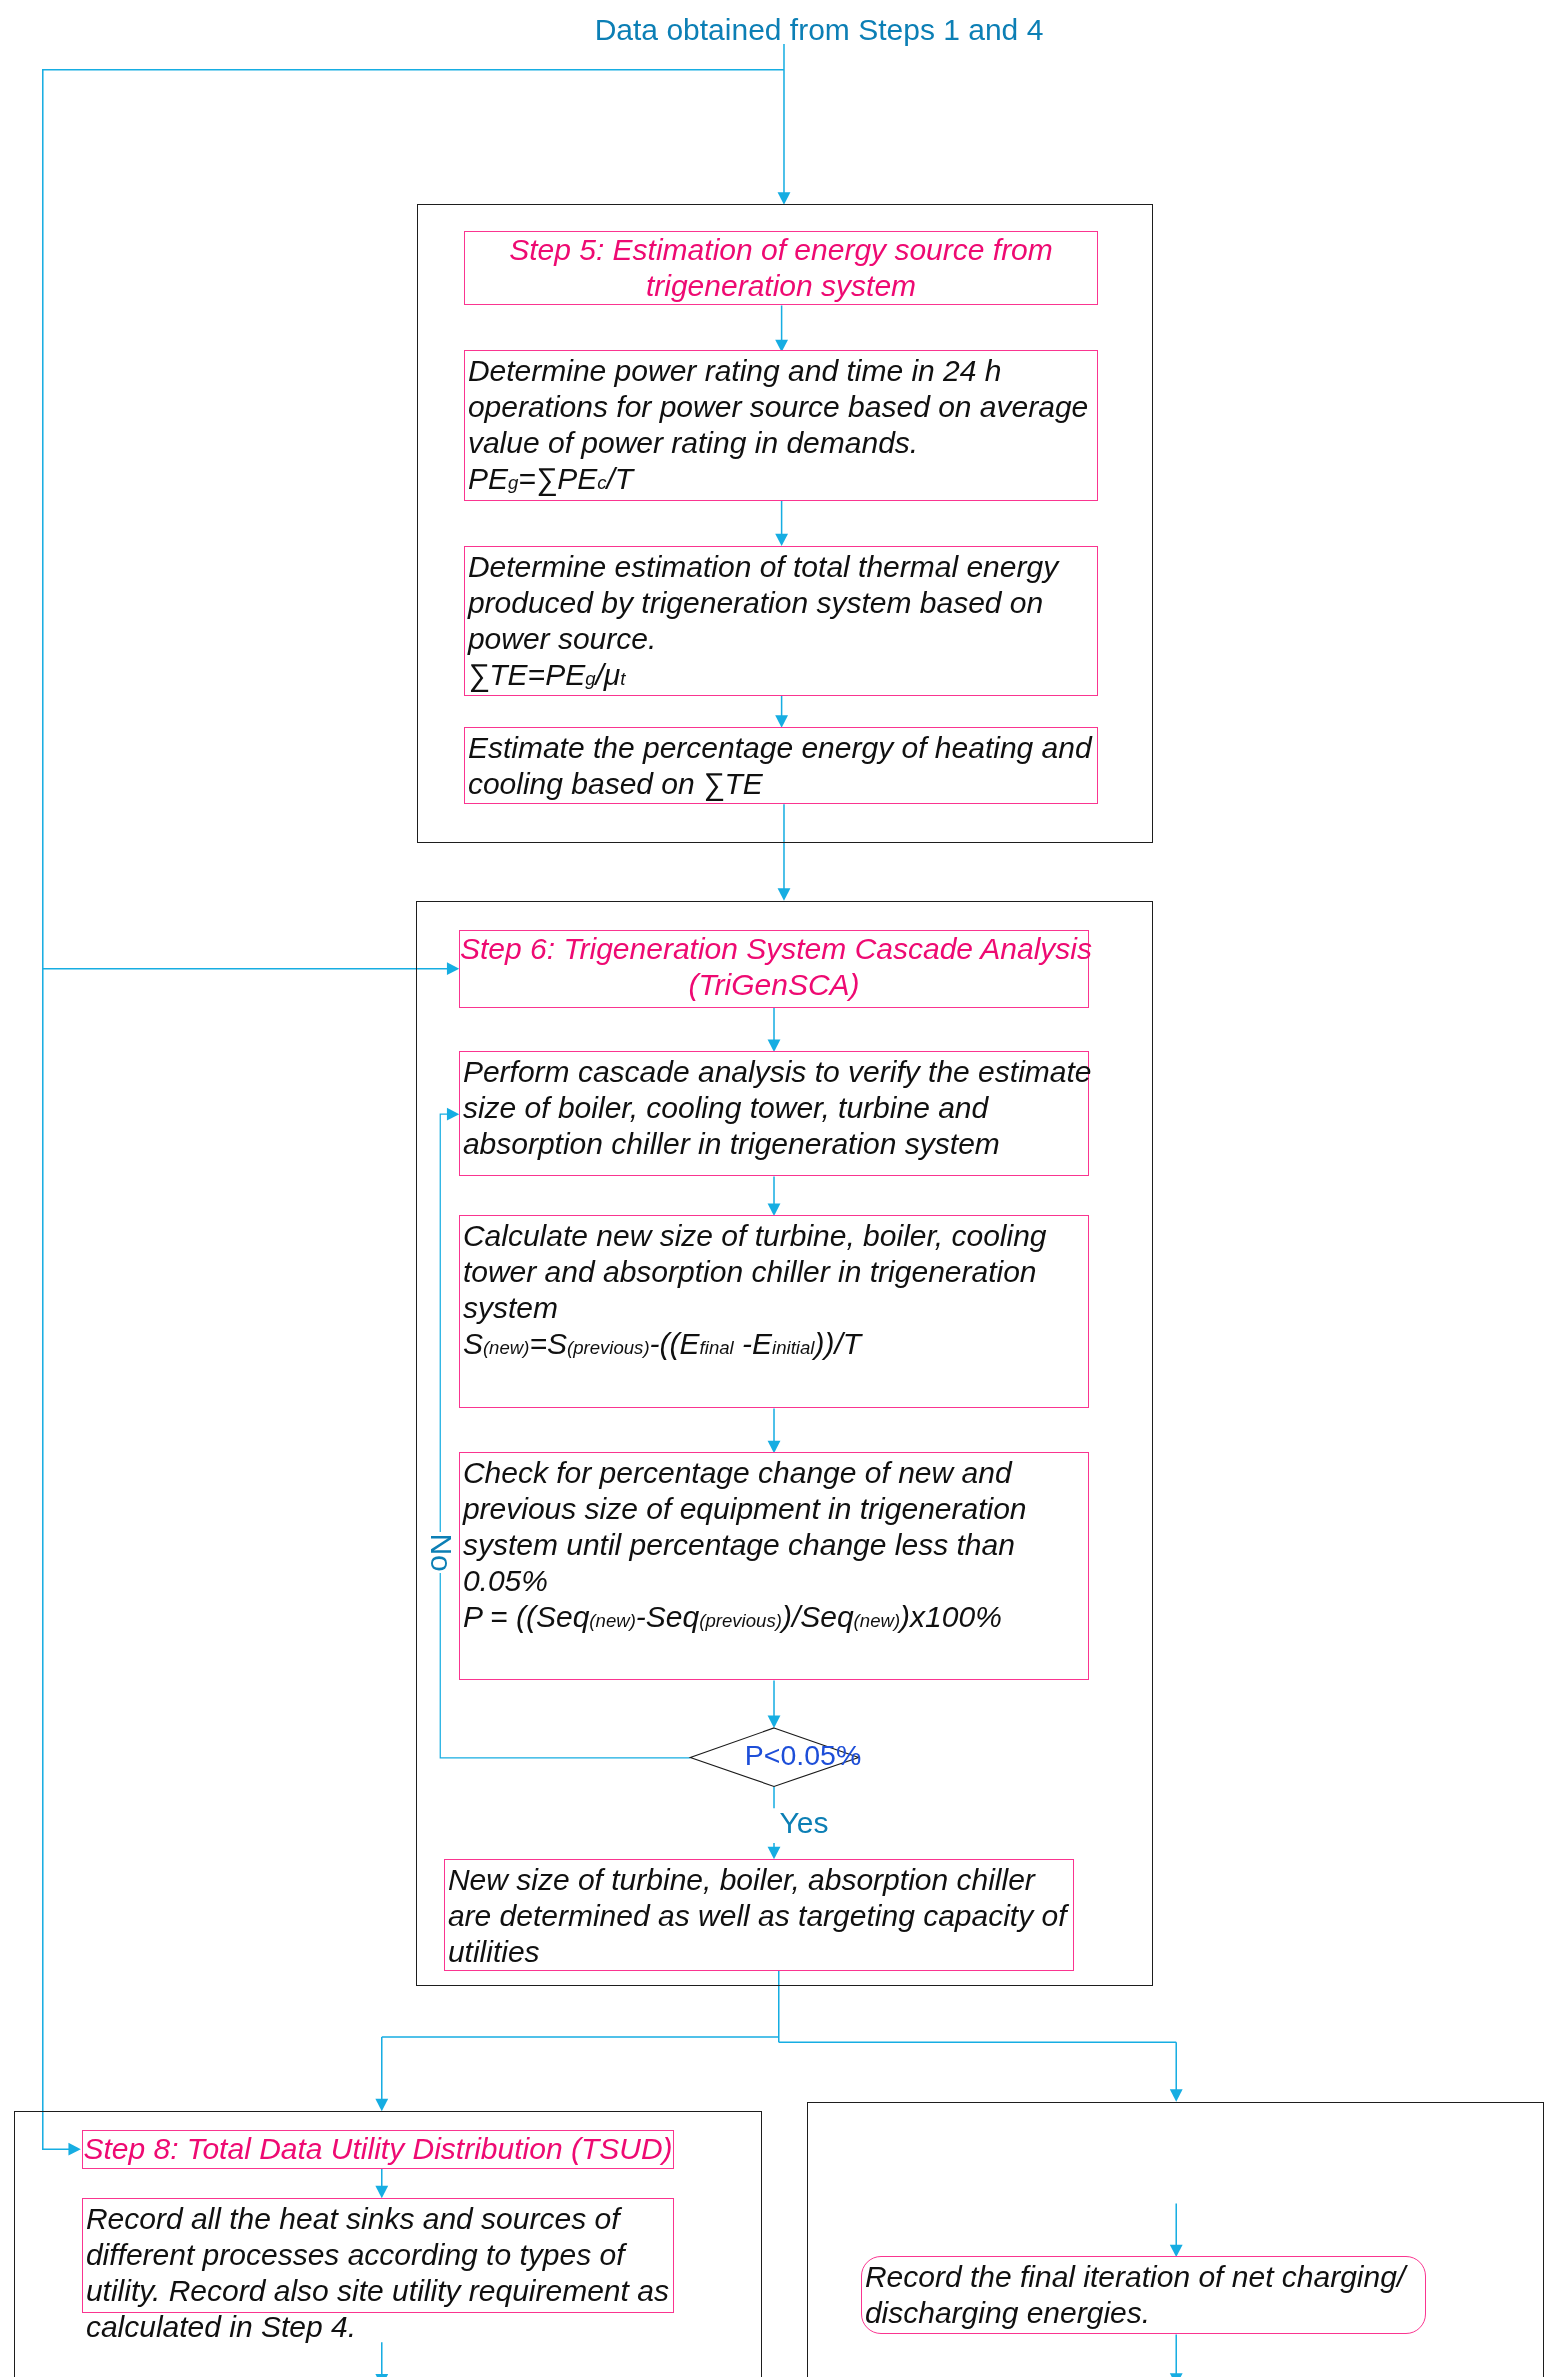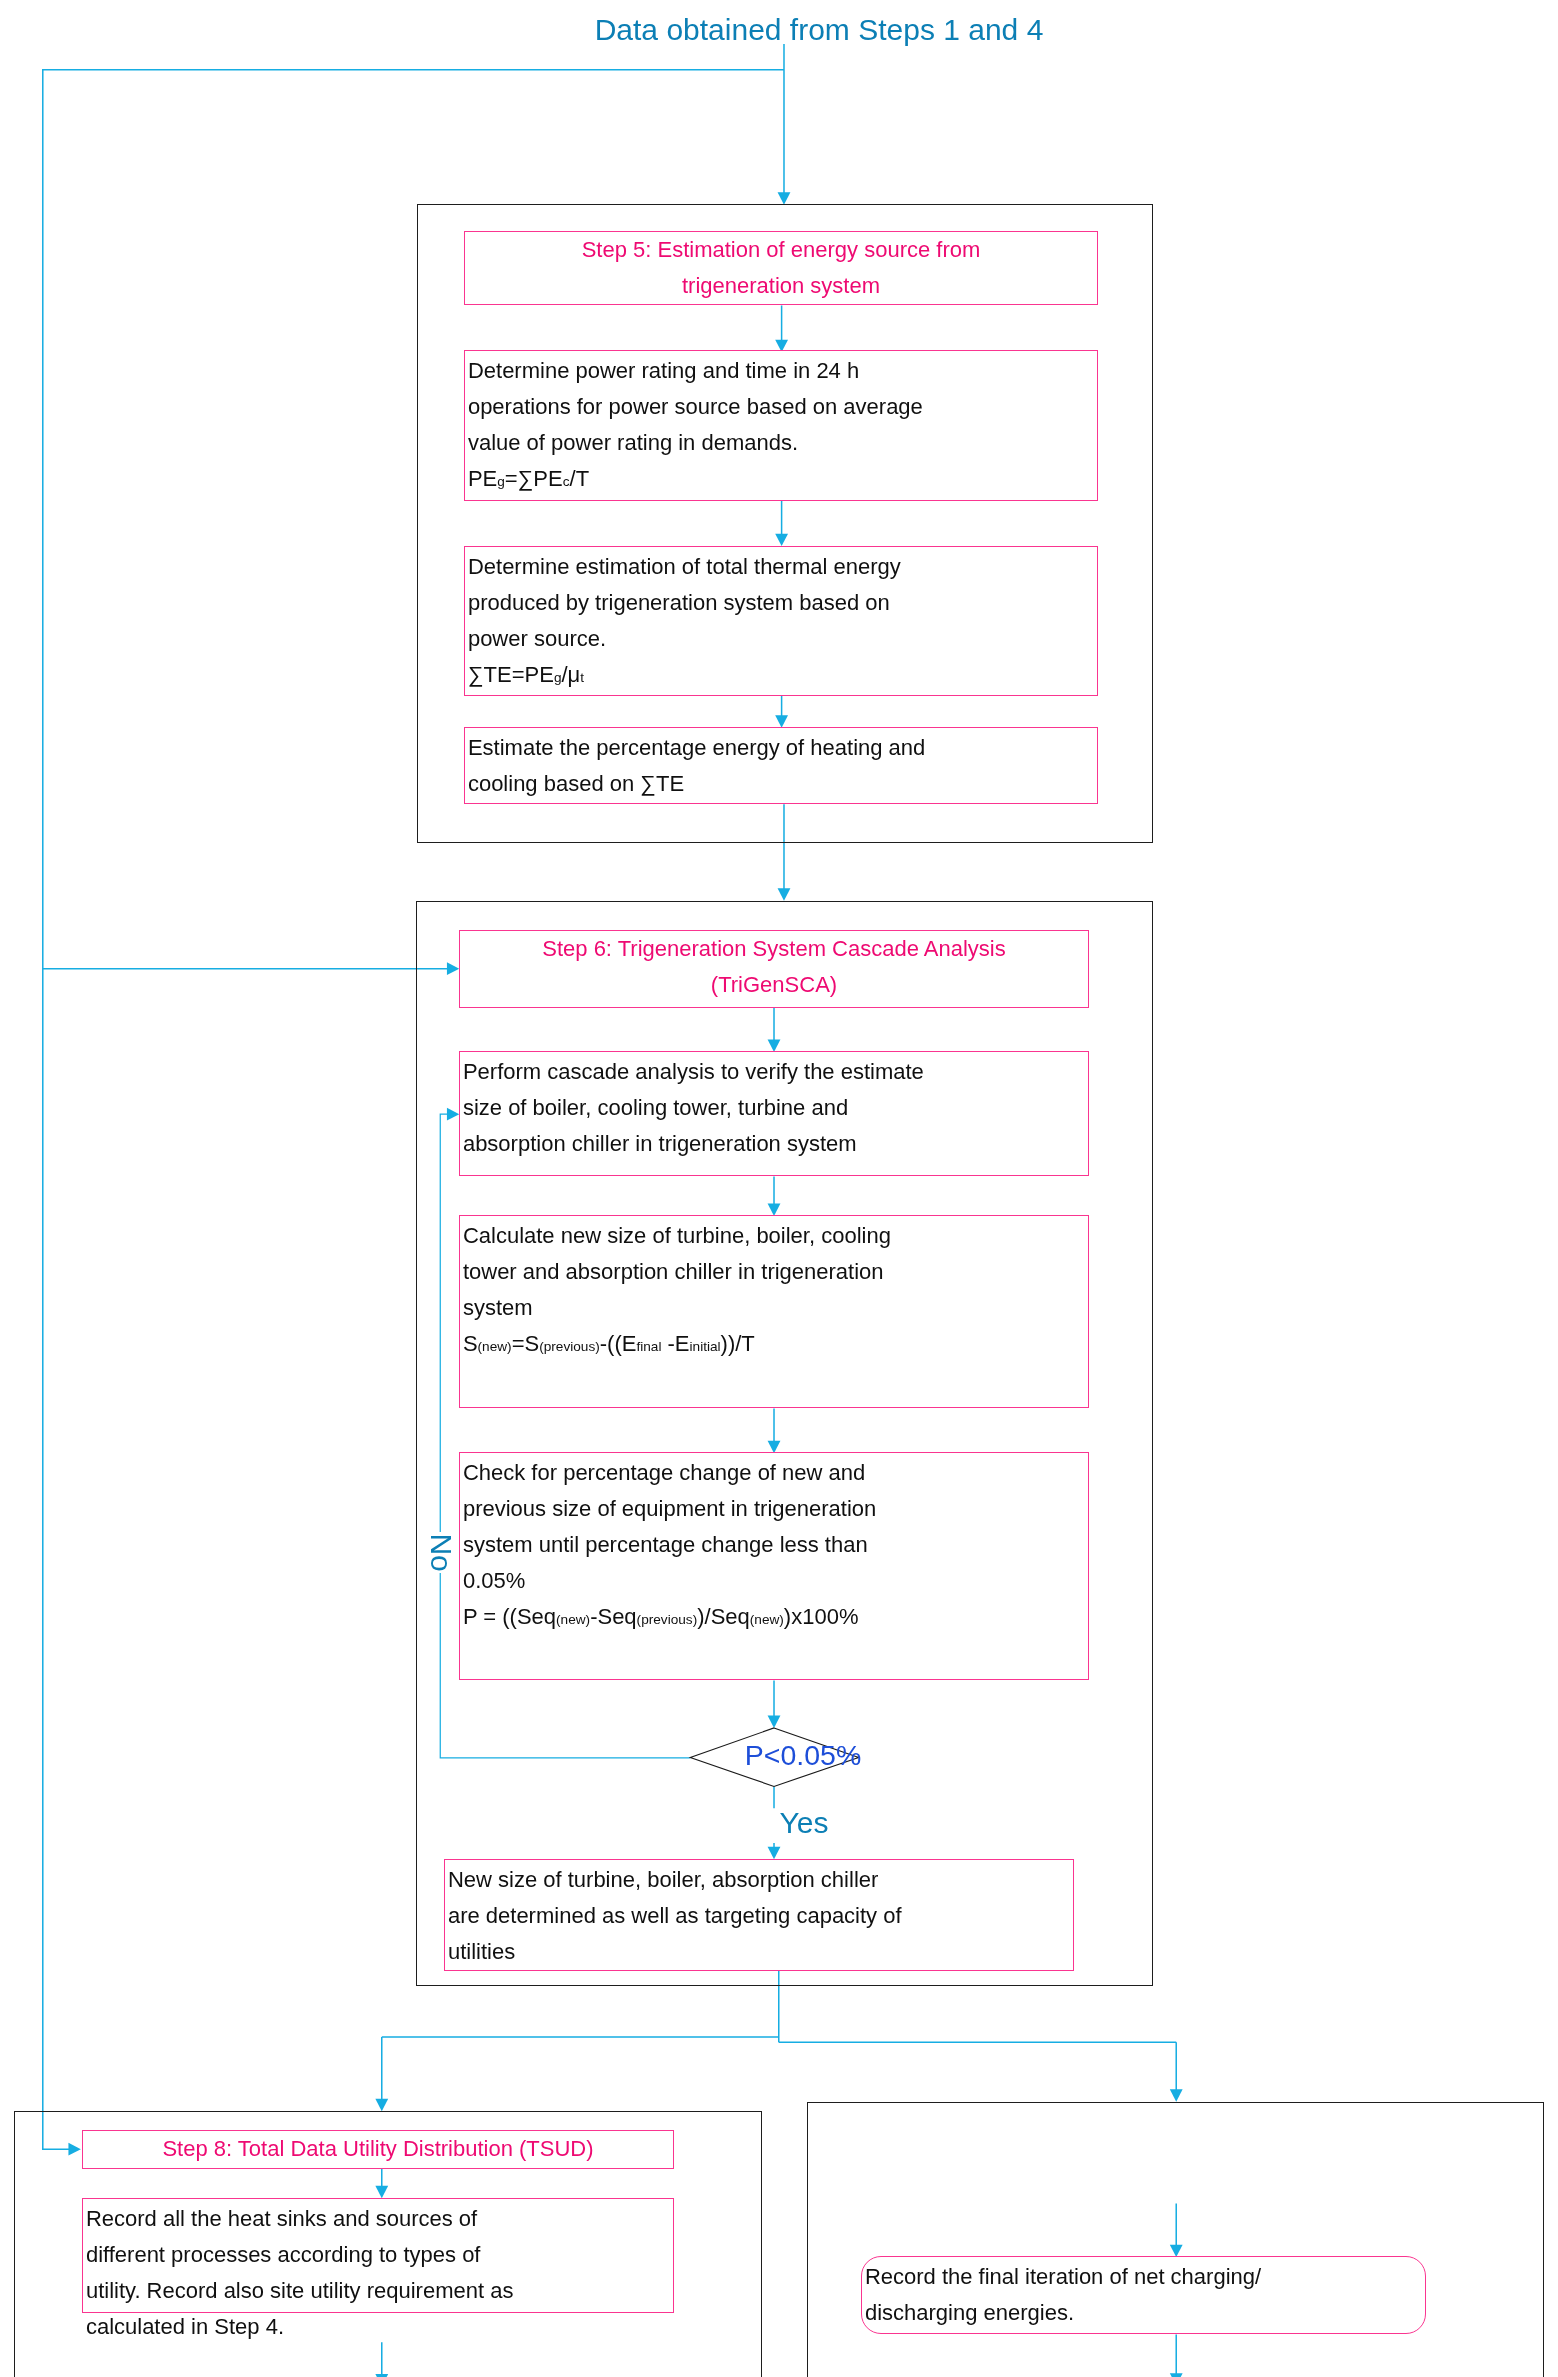--- a/index.html
+++ b/index.html
@@ -2,22 +2,22 @@
 <html style="font-size:7.6px"><head>
 <meta charset="utf-8">
 <style>
   html,body{margin:0;padding:0;background:#ffffff;}
   body{width:1558px;height:2632px;position:relative;overflow:hidden;
        font-family:"Liberation Sans",sans-serif;}
   #stage{position:absolute;left:0;top:0;width:1558px;height:2632px;}
   svg#edges{position:absolute;left:0;top:0;width:1558px;height:2632px;}
   .grp{position:absolute;border:1.4px solid #1e1e1e;box-sizing:border-box;background:transparent;}
   .node{position:absolute;border:1.4px solid #fa3590;box-sizing:border-box;background:#fff;}
-  .node .txt{font-size:22px;line-height:36px;color:#101010;white-space:pre;
-             padding:2.4px 0 0 2.9px;}
+  .node .txt{font-size:30px;line-height:36px;color:#101010;white-space:pre;
+             padding:2.4px 0 0 2.9px;font-style:italic;}
   .node.title .txt{text-align:center;color:#ee0a72;padding:0;}
   .cap{position:absolute;color:#0c7fb5;font-size:30px;line-height:36px;white-space:pre;margin-left:29px;}
   .nolabel{position:absolute;color:#0c7fb5;font-size:30px;line-height:36px;white-space:pre;
       transform:rotate(90deg);transform-origin:0 0;background:#fff;padding:0 1.4px;}
   sub{font-size:0.62em;line-height:0;position:relative;top:0;vertical-align:baseline;}
 </style>
 </head>
 <body>
 
 <svg id="edges" viewBox="0 0 3277 5535" width="1558" height="2632">

